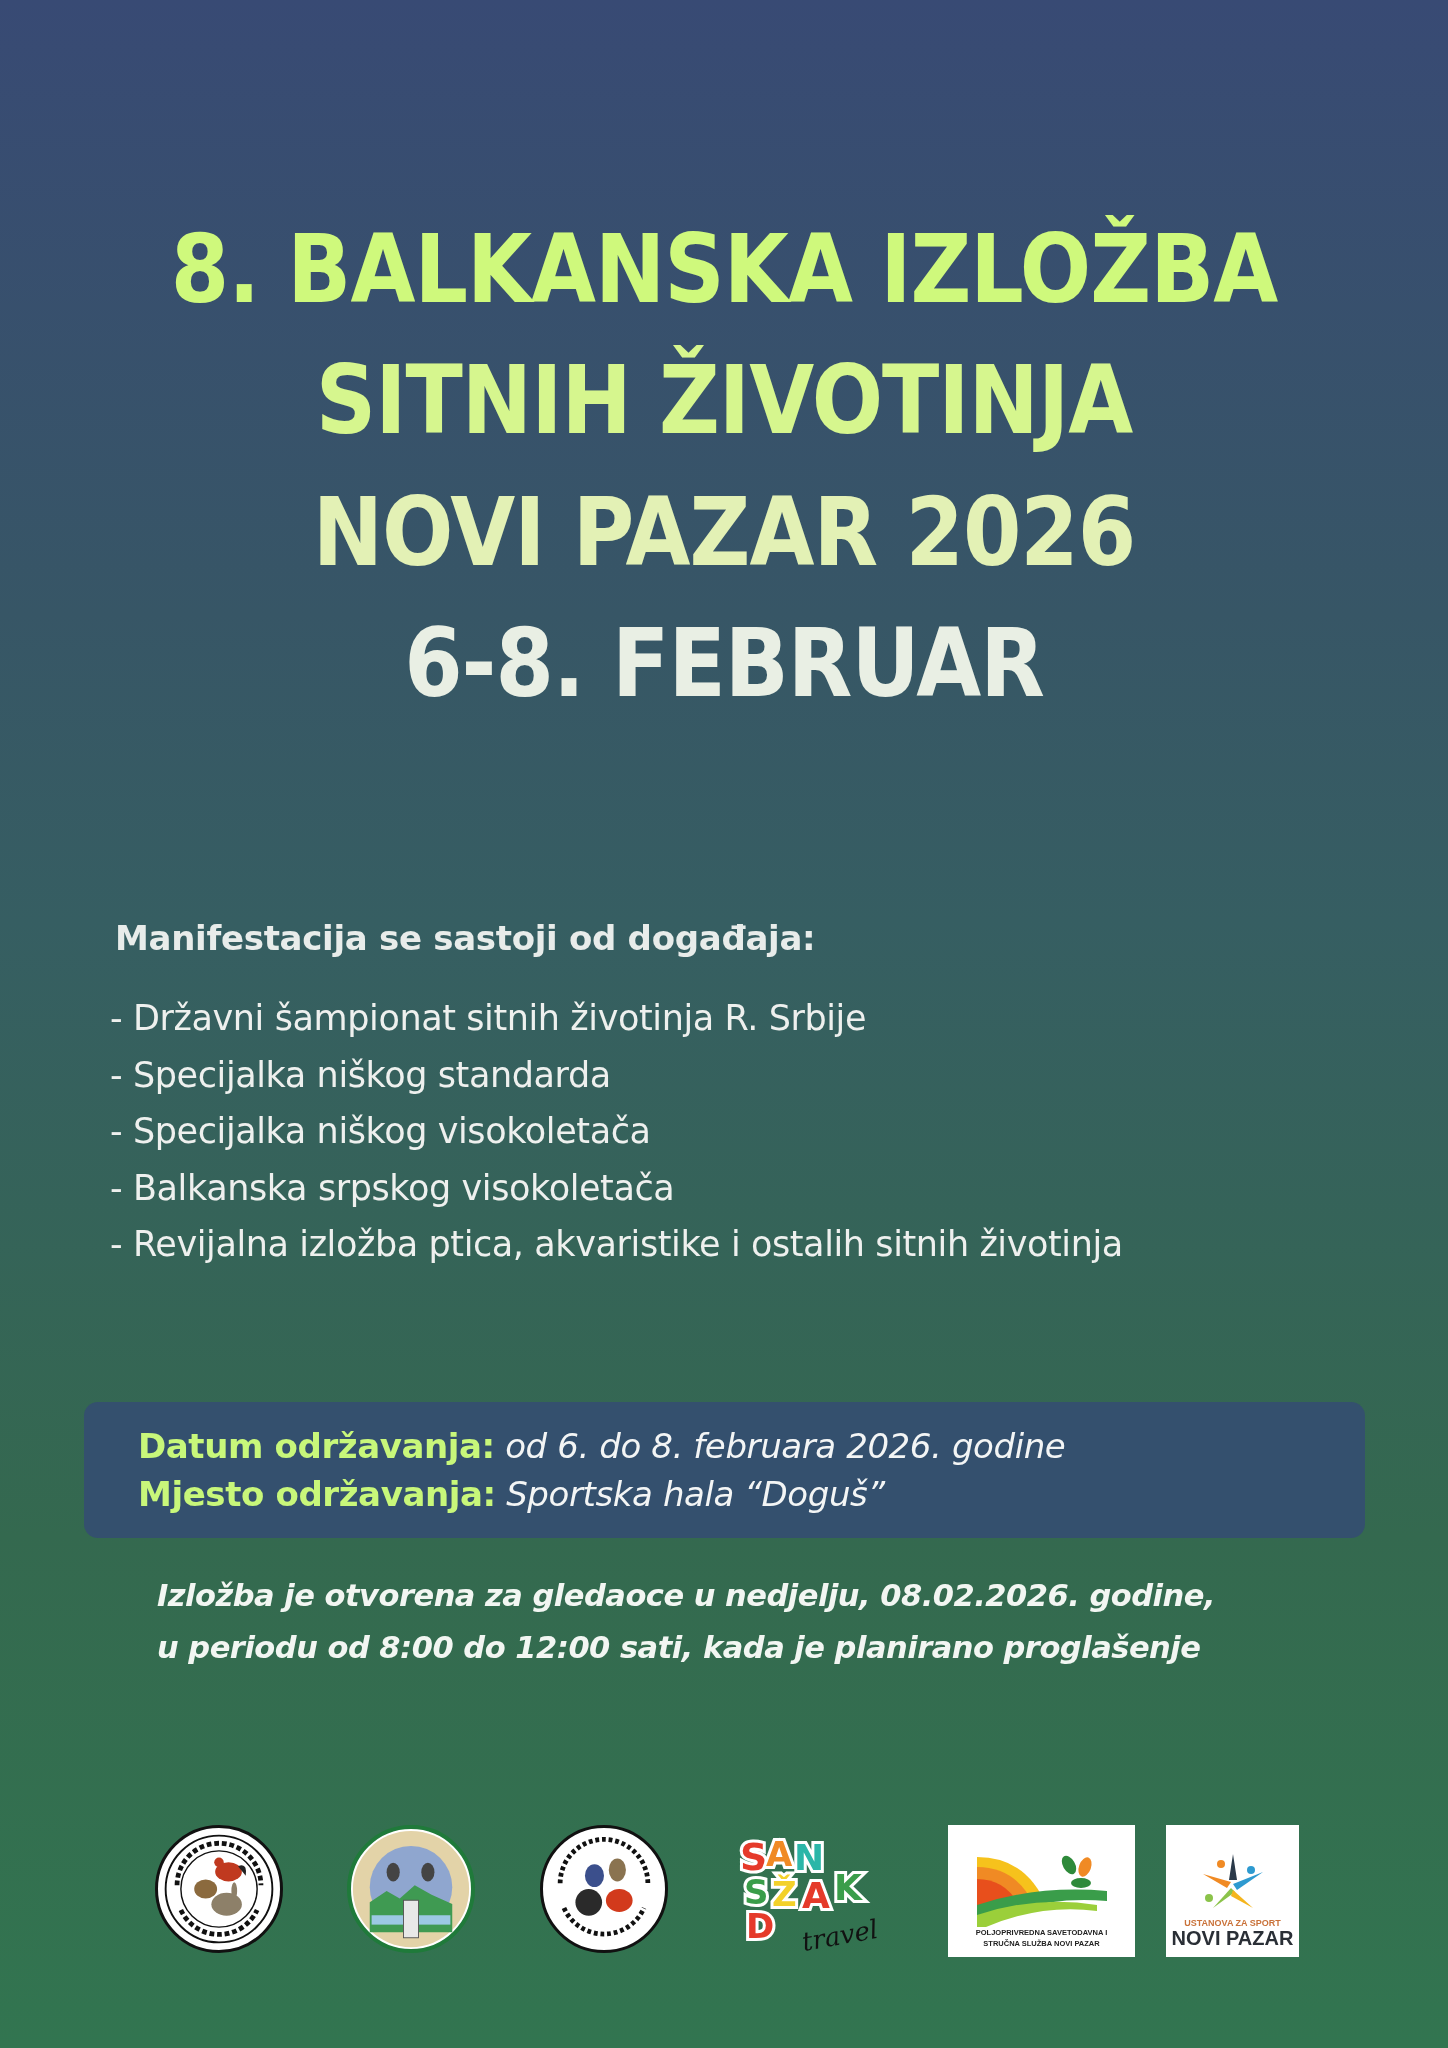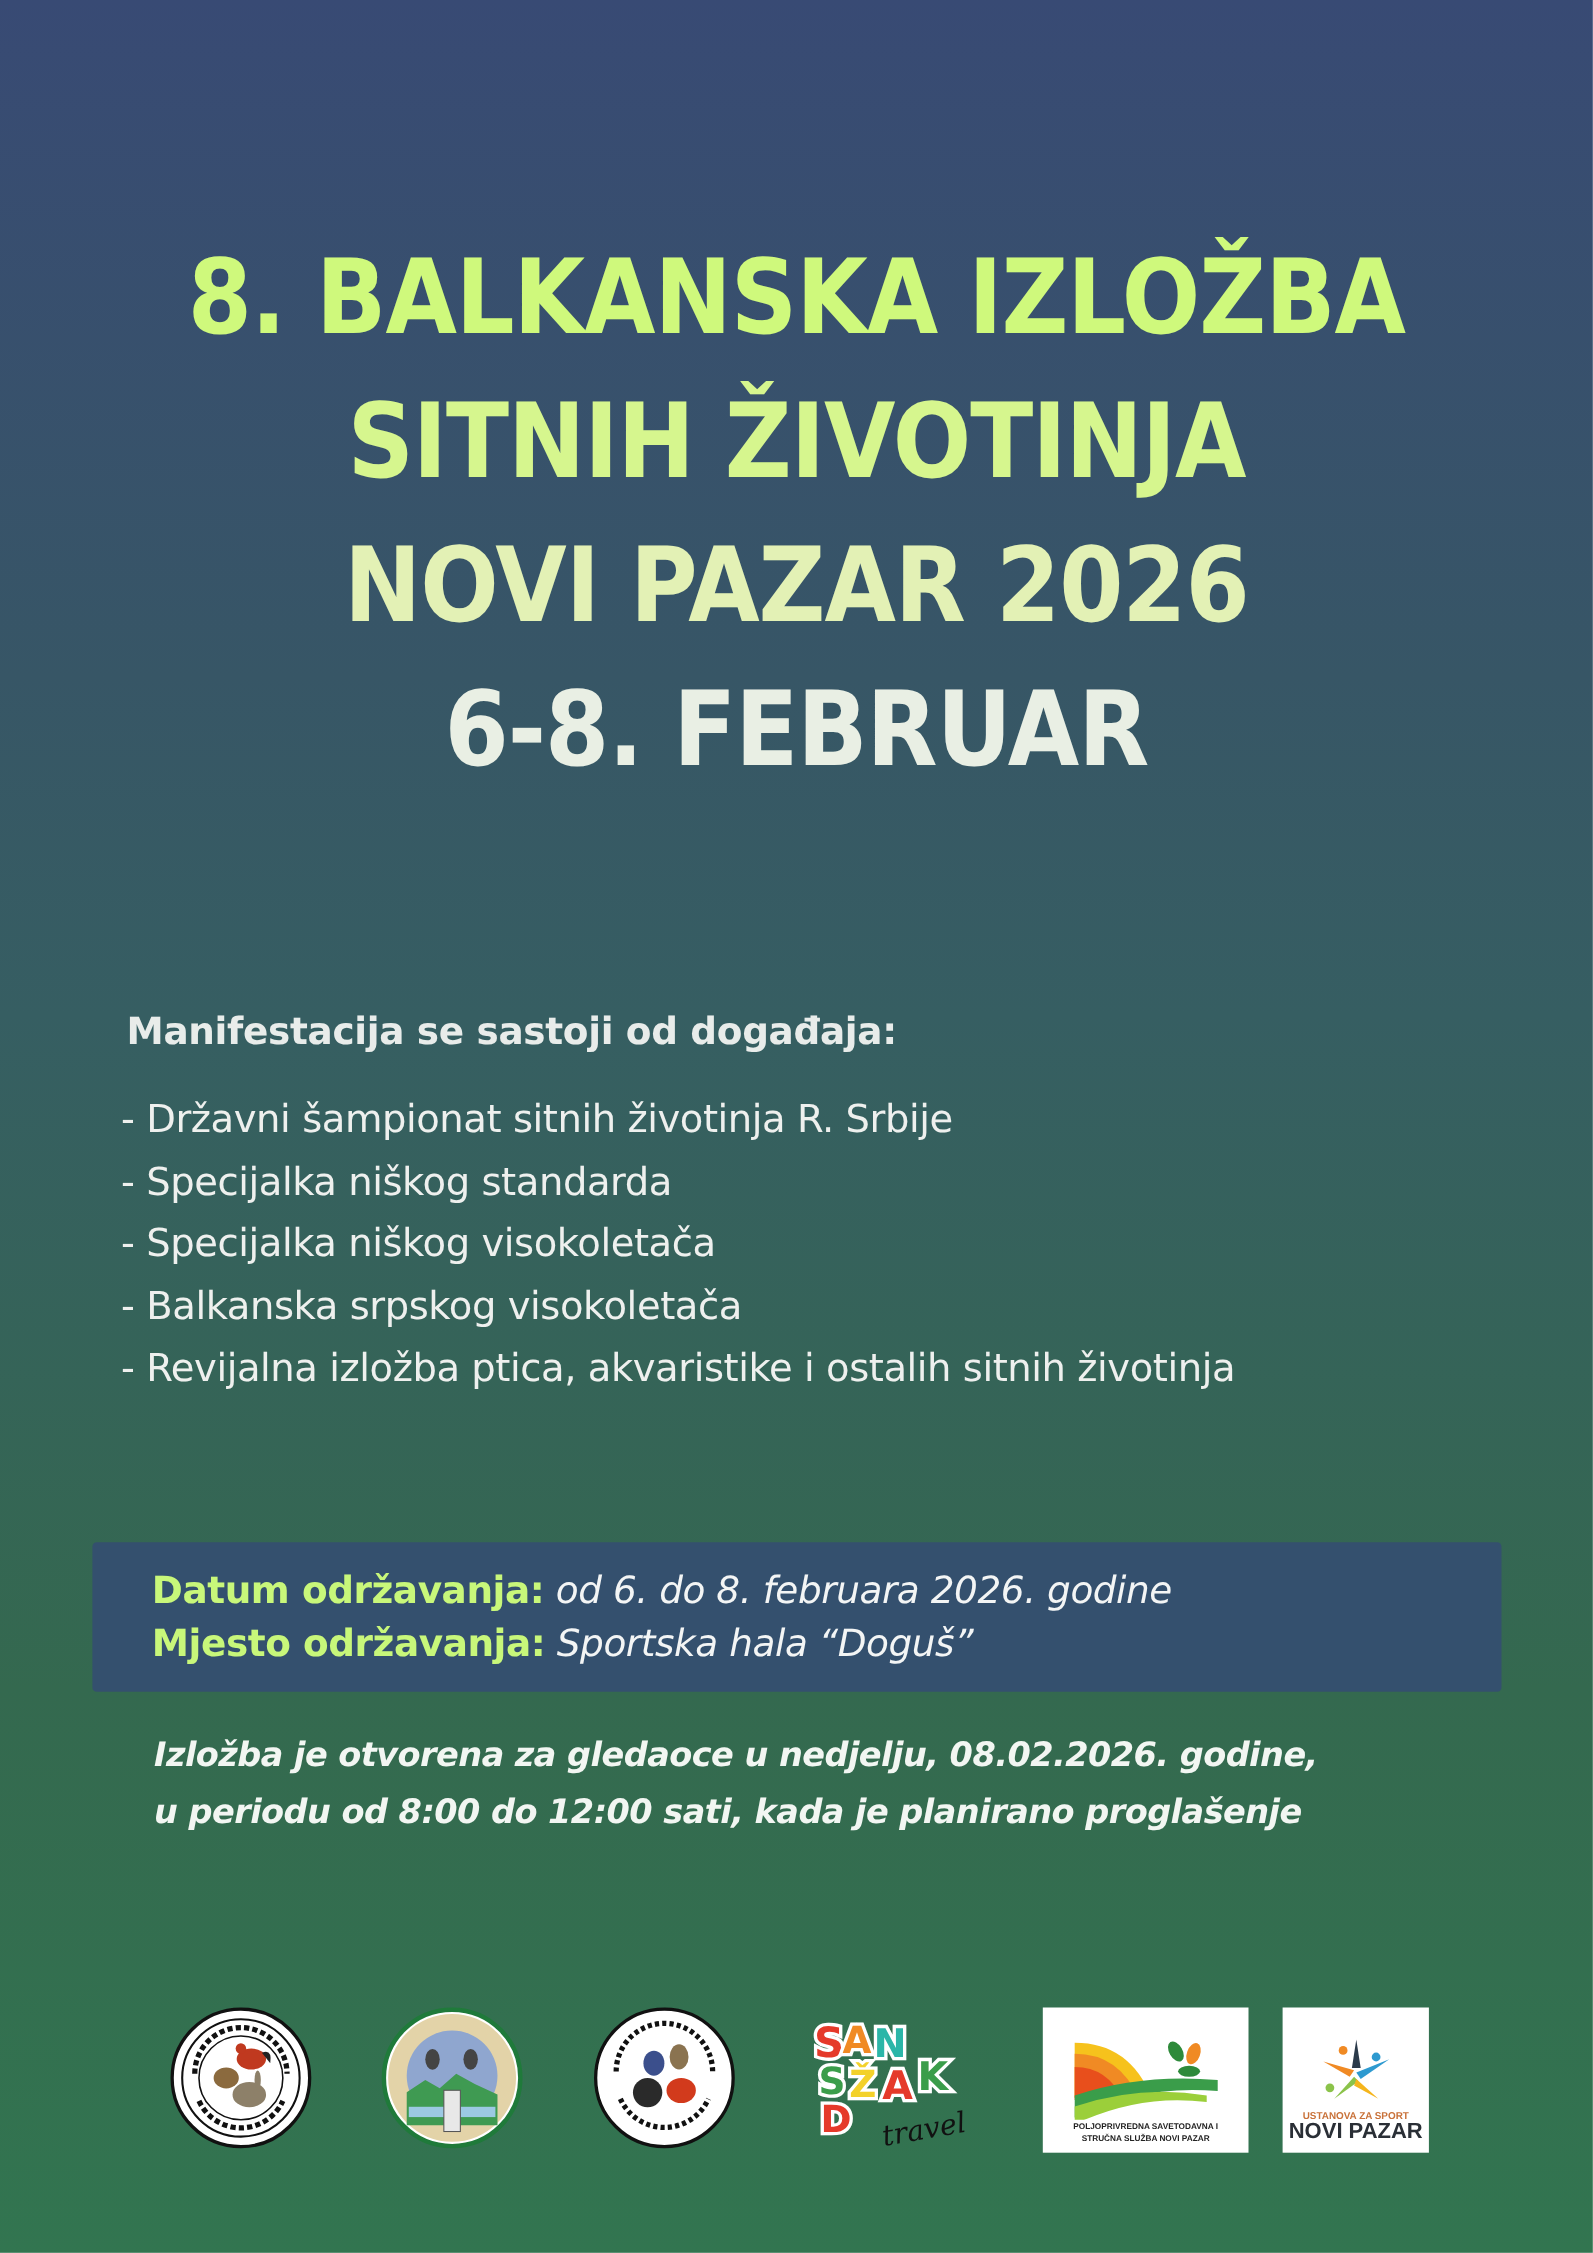--- a/index.html
+++ b/index.html
@@ -37,30 +37,30 @@
   .events {
     position:absolute; left:110px; top:993px;
     margin:0; padding:0; list-style:none;
     color:#eef0ee; font-family:"DejaVu Sans", sans-serif;
     font-size:35px; letter-spacing:-0.4px;
   }
   .events li { height:56.5px; line-height:50px; white-space:nowrap; }
 
   .infobox {
     position:absolute; left:84px; top:1402px; width:1281px; height:136px;
-    background:#34506e; border-radius:4px;
+    background:#34506e; border-radius:14px;
     box-sizing:border-box; padding:20px 0 0 54px;
     font-family:"DejaVu Sans", sans-serif; font-size:34px; letter-spacing:-0.4px;
   }
   .infobox .row { height:48px; line-height:48px; white-space:nowrap; }
   .infobox .lbl { color:#c8f77a; font-weight:bold; }
   .infobox .val { color:#f3f5f5; font-style:italic; }
 
   .notice {
-    position:absolute; left:140px; top:1570px; width:1220px;
+    position:absolute; left:157px; top:1570px; width:1220px;
     color:#f2f6f2; font-family:"DejaVu Sans", sans-serif;
     font-weight:bold; font-style:italic; font-size:30.5px; letter-spacing:-0.5px;
     line-height:52px;
   }
 
   .logos {
     position:absolute; left:0; top:1815px; width:1448px; height:150px;
   }
   .logo { position:absolute; }
   .round {

